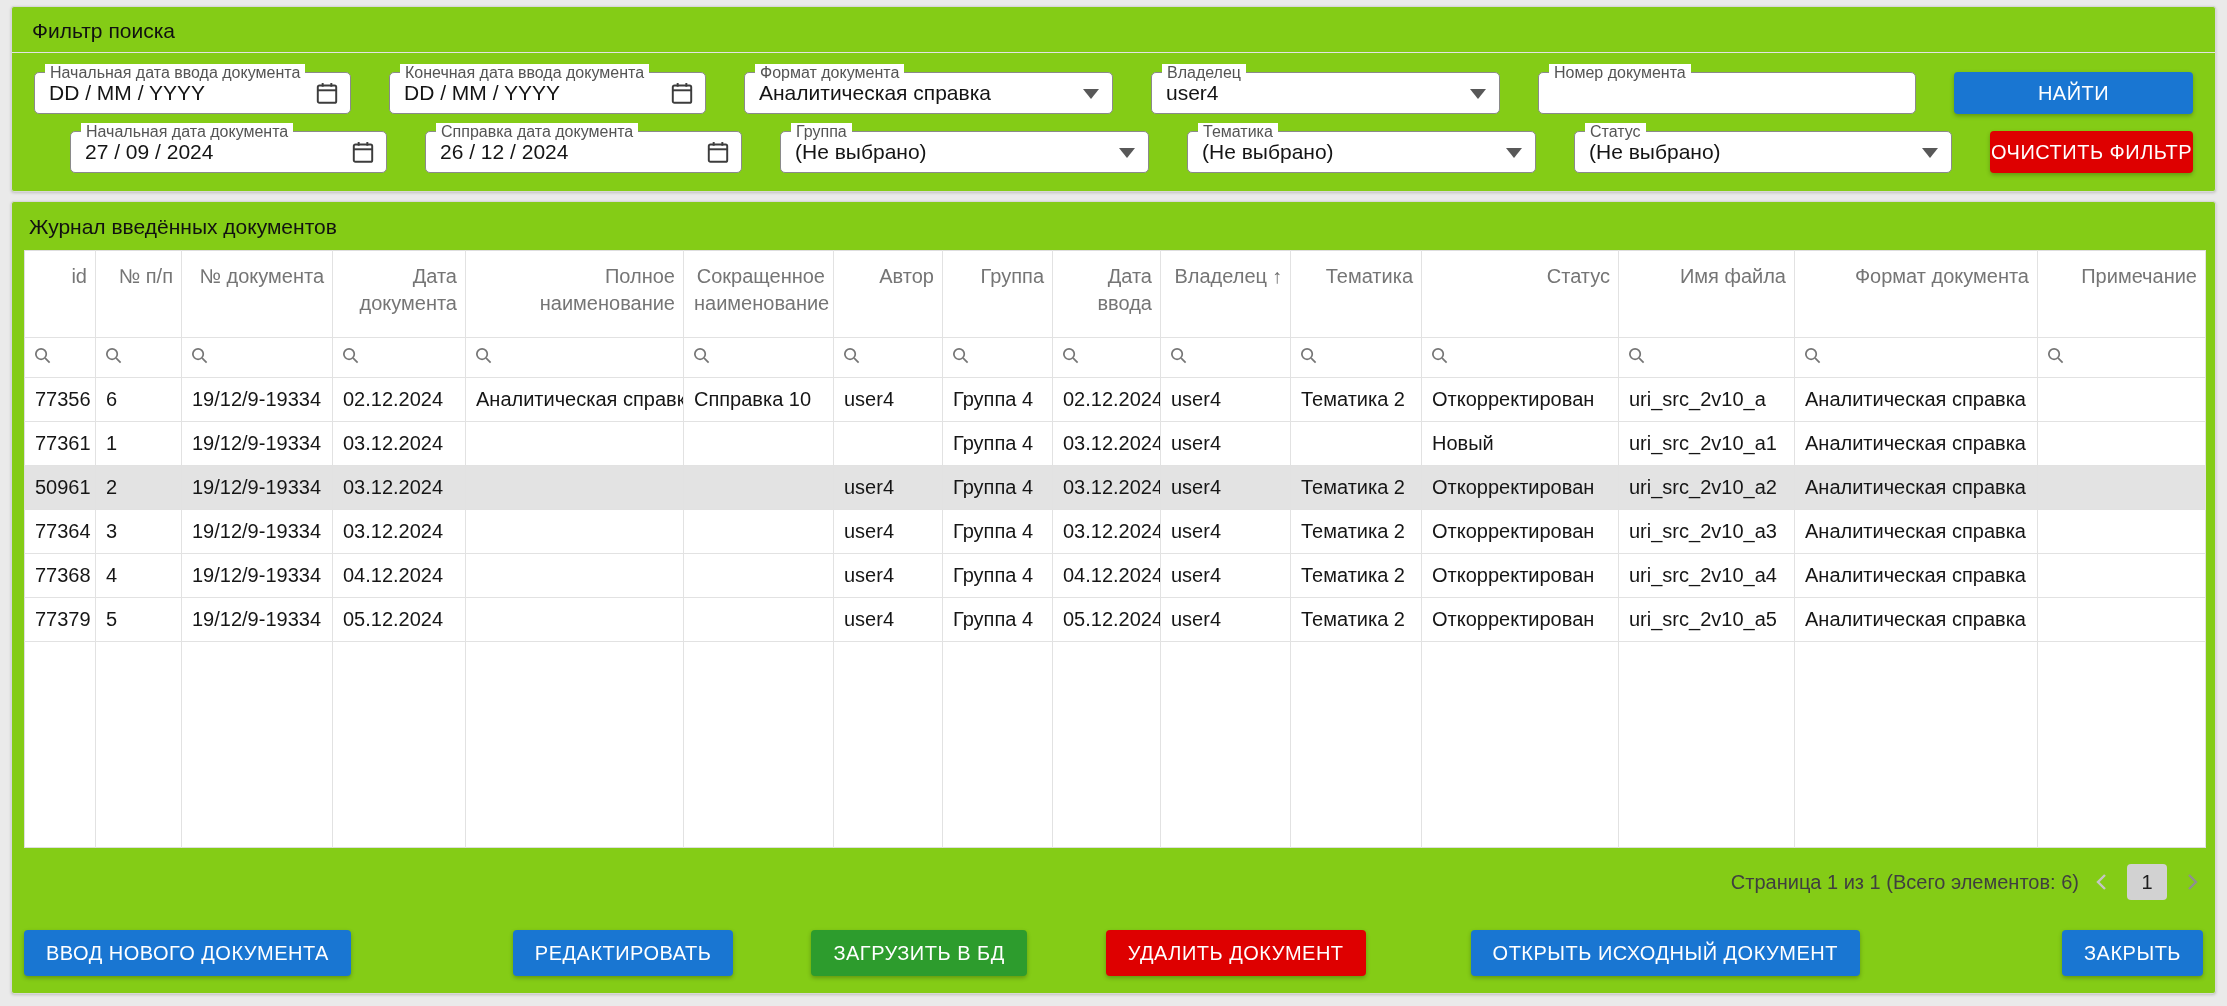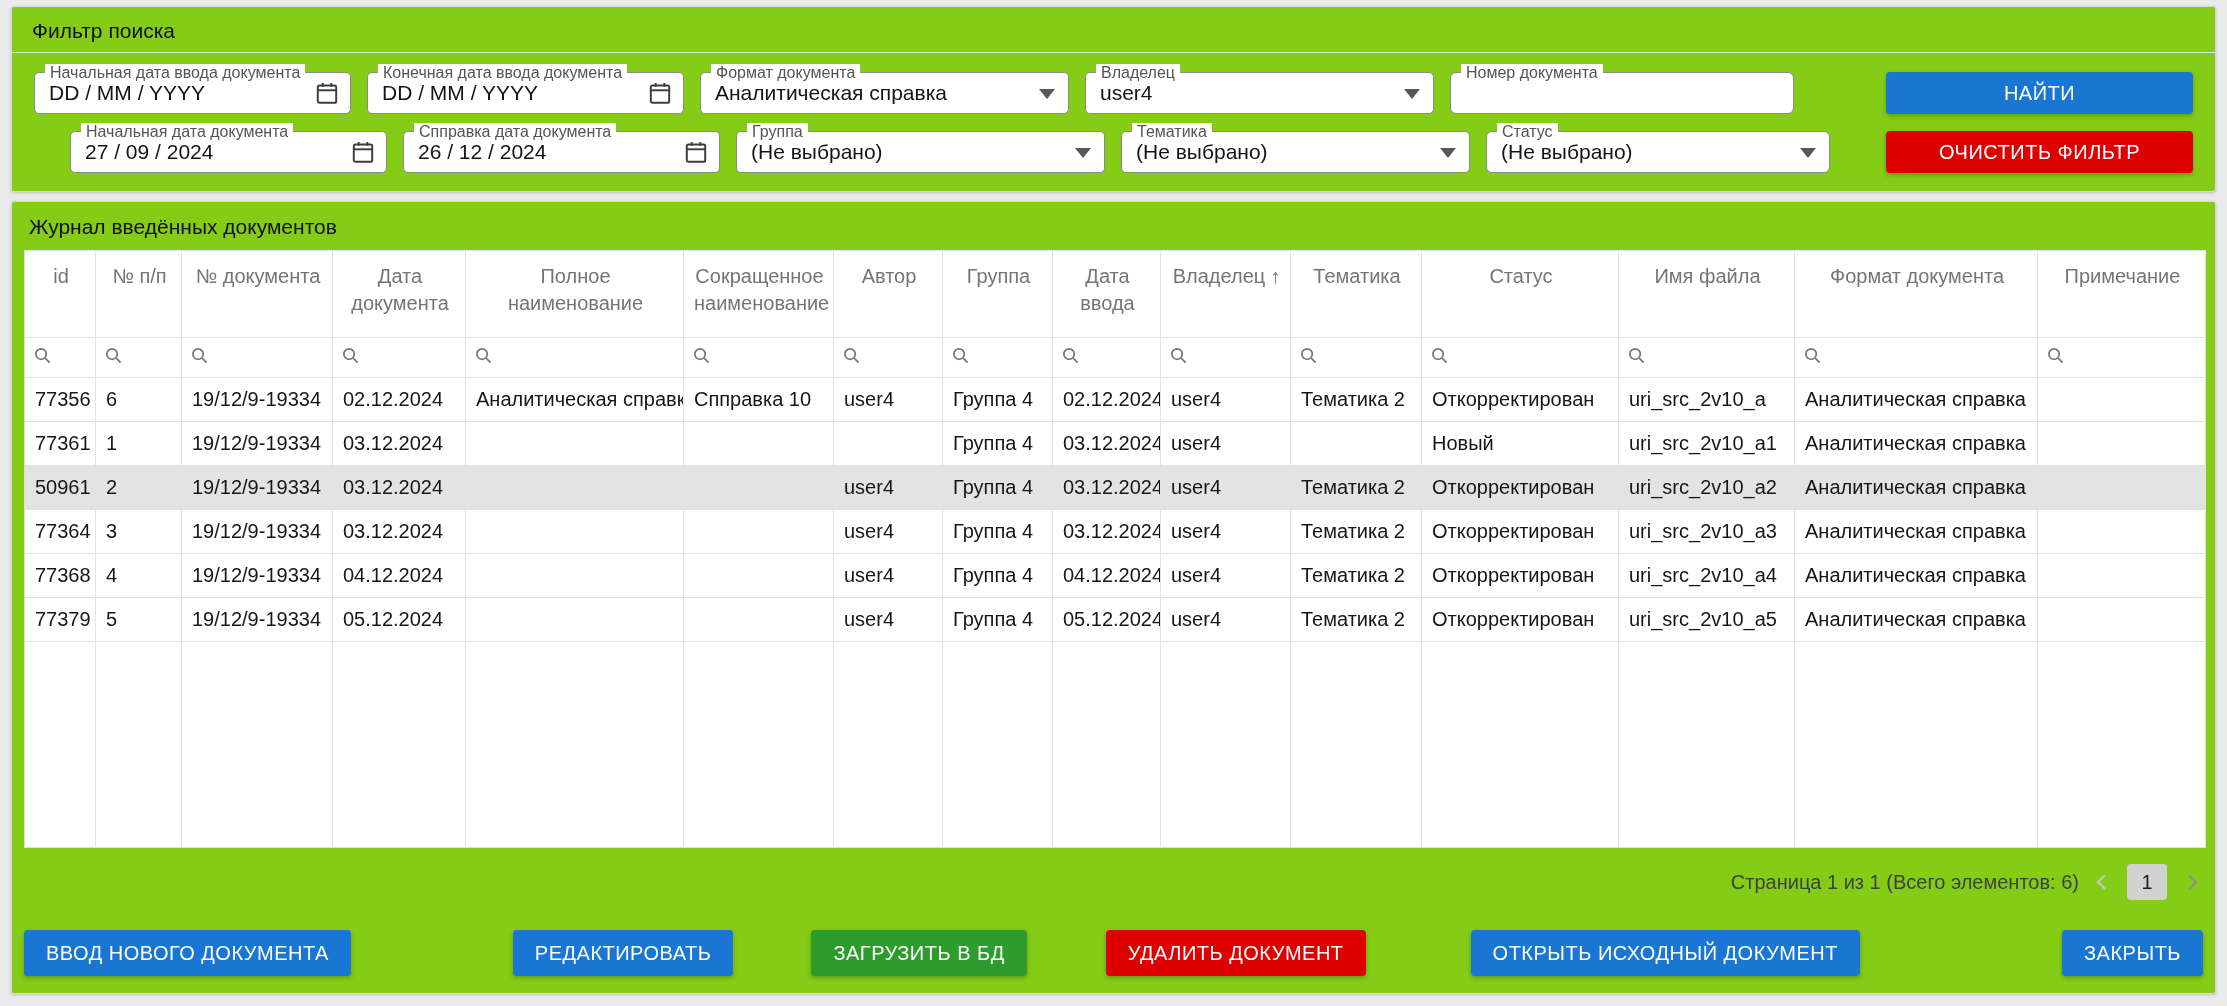--- a/index.html
+++ b/index.html
@@ -18,36 +18,36 @@
     width: 2205px;
   }
   .panel-filter { height: 186px; margin-bottom: 9px; }
   .panel-journal { height: 793px; padding: 0 12px; }
 
   .filter-title-bar { padding: 11px 20px 8px 20px; border-bottom: 1px solid #e3e3e3; }
   .panel-title { font-size: 21px; color: #111; line-height: 26px; }
   .journal-title-bar { padding: 12px 5px 10px 5px; }
 
   .filter-rows { padding: 19px 22px 0 22px; }
-  .filter-row { display: flex; gap: 16px; align-items: center; }
+  .filter-row { display: flex; gap: 38px; align-items: center; }
   .filter-row + .filter-row { margin-top: 17px; padding-left: 36px; }
 
   .field {
     position: relative;
     height: 42px;
     border: 1px solid #8a8a8a;
     border-radius: 5px;
     background: #fff;
     flex: none;
   }
   .slot-a { width: 317px; }
   .slot-b { width: 317px; }
   .slot-c { width: 369px; }
   .slot-d { width: 349px; }
-  .slot-e { width: 344px; border-radius: 6px; }
+  .slot-e { width: 378px; }
   .field > label {
     position: absolute;
     top: -9px; left: 10px;
     background: #fff;
     padding: 0 5px;
     font-size: 16px;
     color: #545454;
     line-height: 17px;
     white-space: nowrap;
   }
@@ -93,21 +93,21 @@
     border: 1px solid #dedede;
   }
   .grid th, .grid td {
     border-right: 1px solid #e2e2e2;
     border-bottom: 1px solid #e2e2e2;
     overflow: hidden;
   }
   .grid th {
     font-weight: 400;
     color: #757575;
-    text-align: center;
+    text-align: right;
     vertical-align: top;
     padding: 12px 8px 0 10px;
     height: 87px;
     font-size: 20px;
     line-height: 27px;
   }
   .grid th.sorted { white-space: nowrap; }
   .sort-arrow { color: #6f6f6f; font-size: 20px; margin-left: 5px; }
   .grid td.filter-cell { height: 40px; padding: 0 0 0 8px; vertical-align: middle; }
   .grid tbody td {

